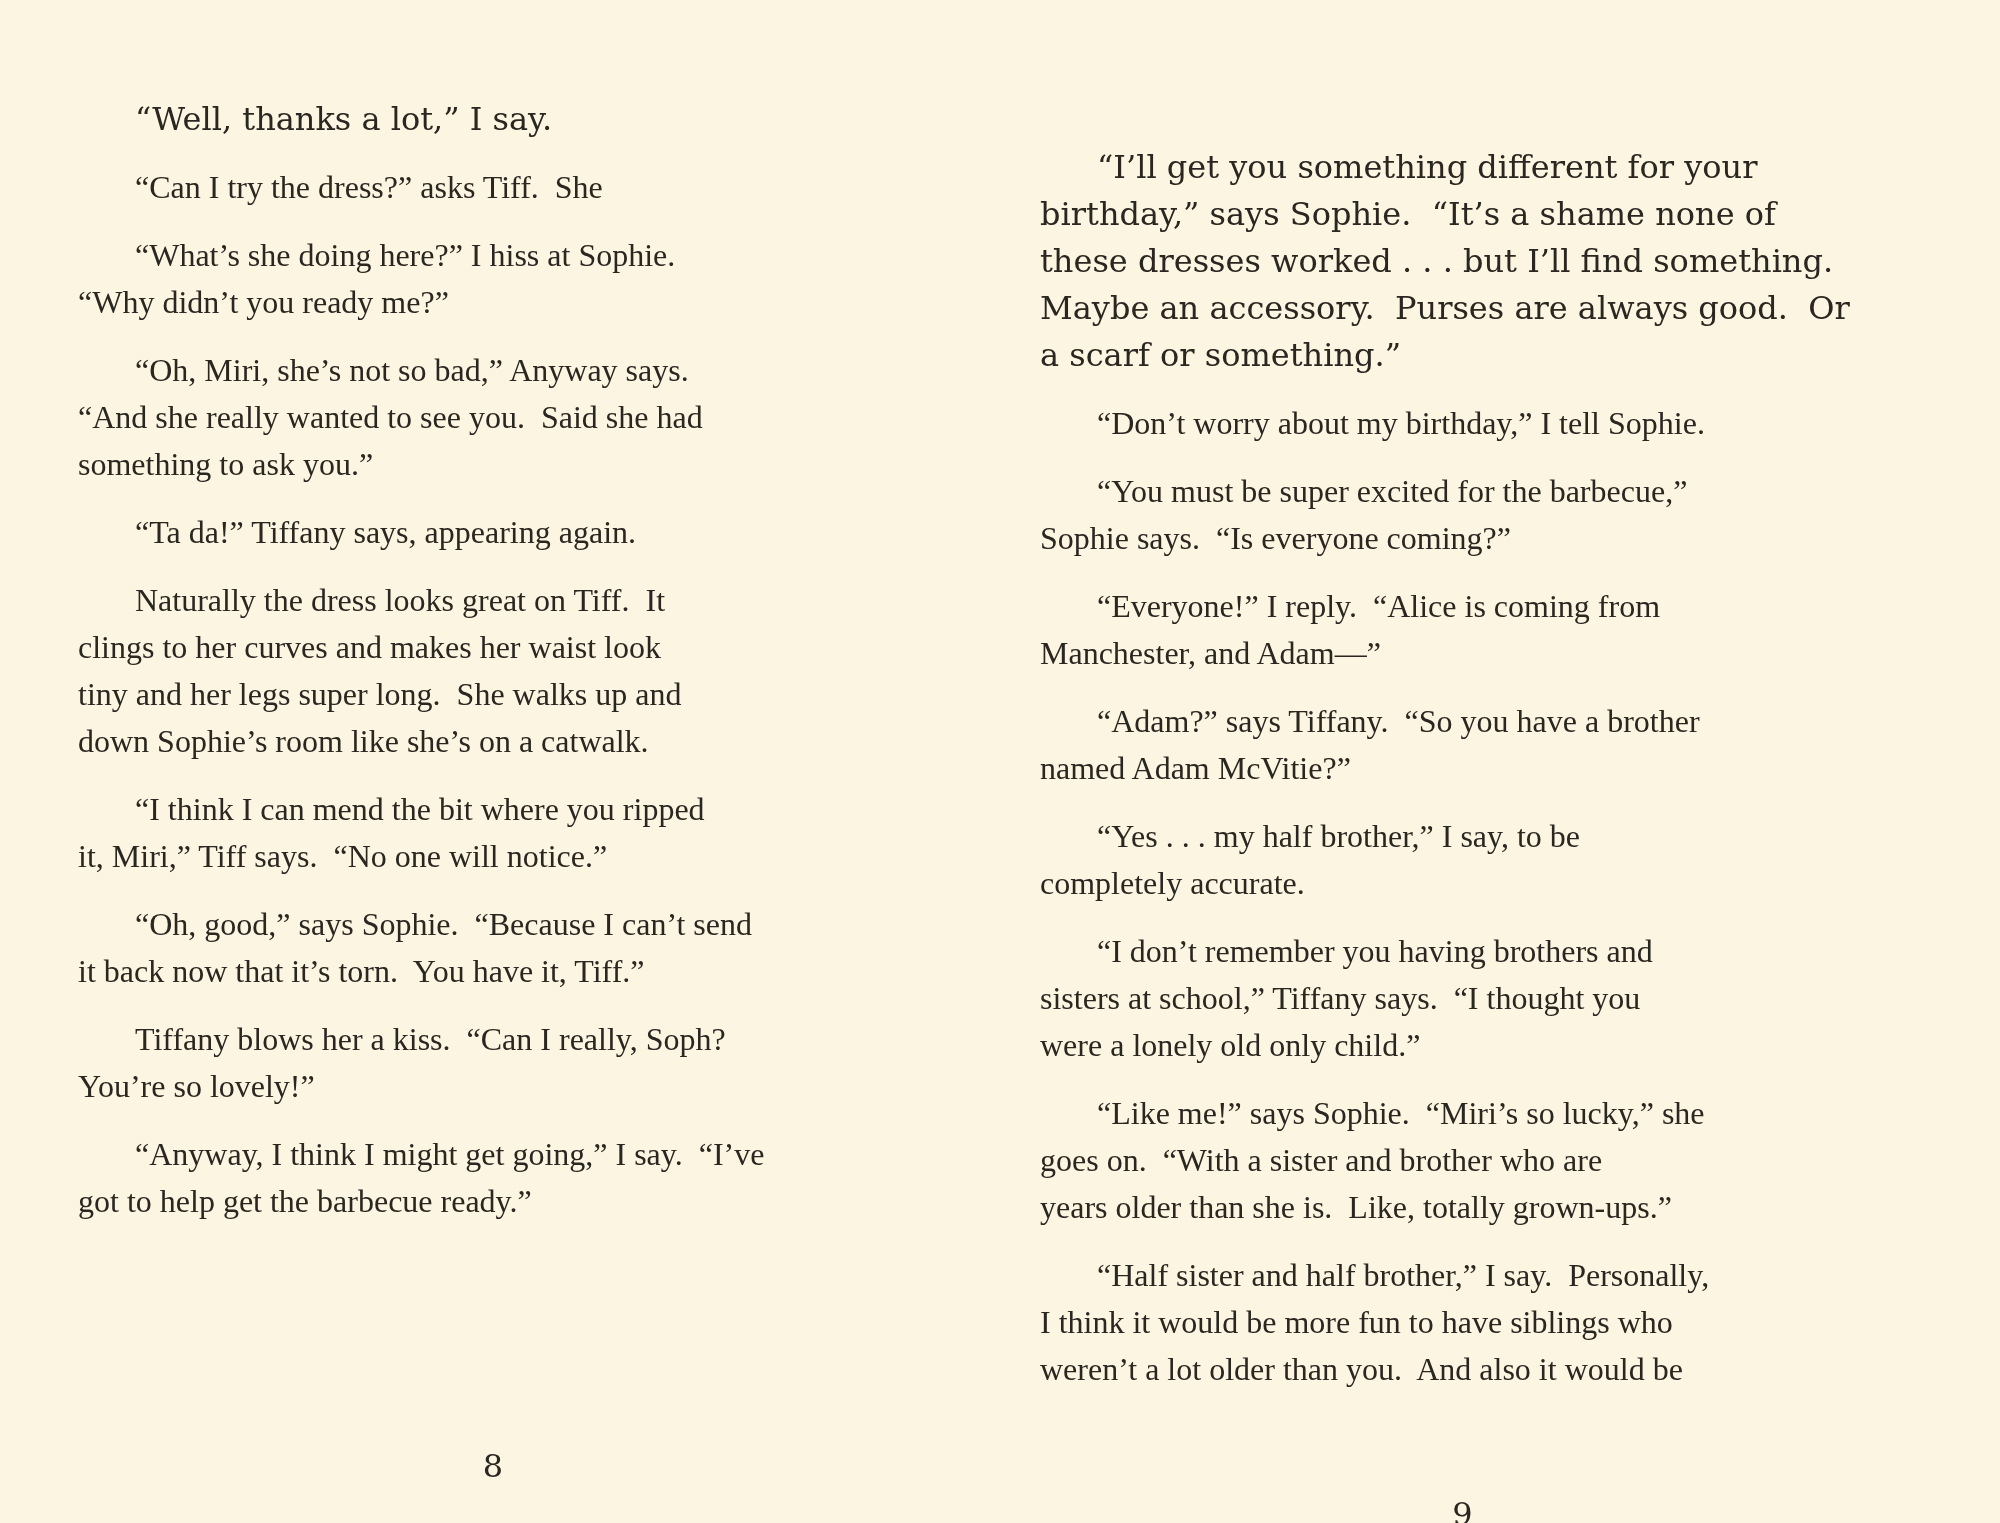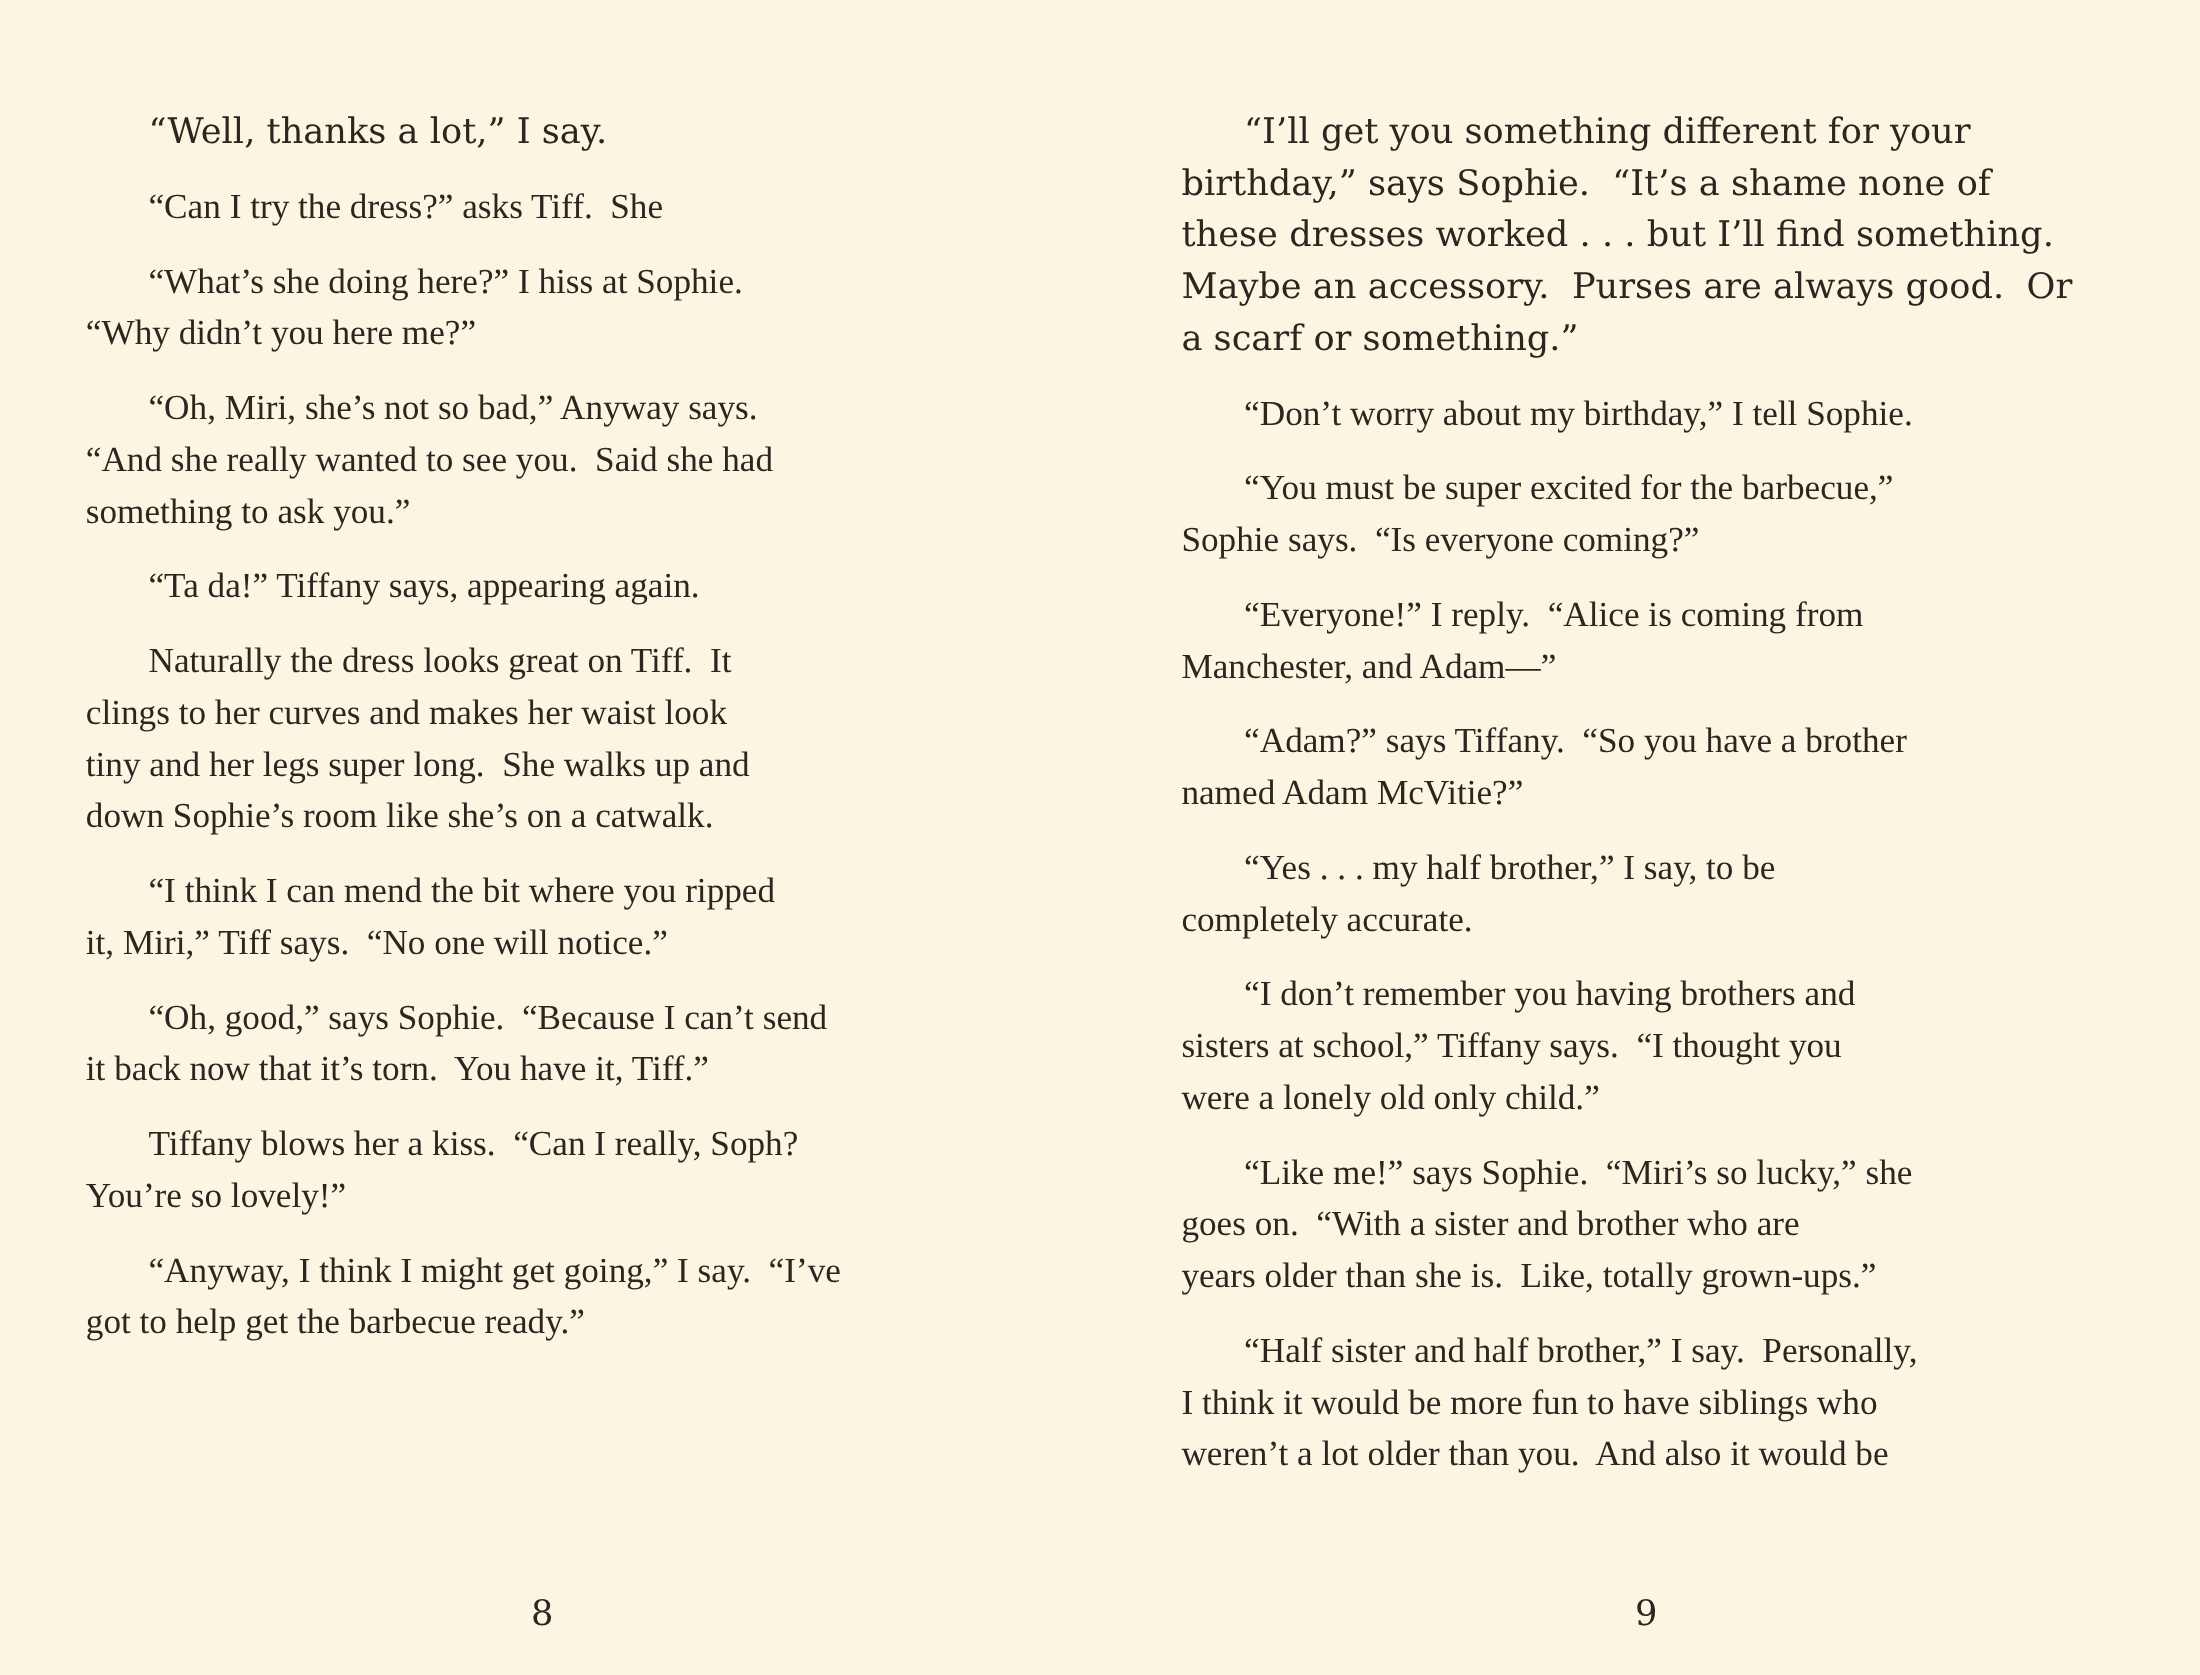--- a/index.html
+++ b/index.html
@@ -19,21 +19,21 @@
     position: absolute;
     inset: 0;
     border-radius: 30px;
   }
   .page {
     position: absolute;
     top: 96px;
     bottom: 0;
   }
   .page.left  { left: 78px;  width: 830px; }
-  .page.right { left: 1074px; width: 845px; }
+  .page.right { left: 1040px; width: 845px; margin-top: 48px; }
   .text-block { position: relative; }
   .paragraph + .paragraph { margin-top: 21px; font-family: Liberation Serif, serif; }
   .text-line {
     white-space: pre;
     font-size: 32px;
     line-height: 47px;
   }
   .text-line.first { text-indent: 57px; }
   .page-number {
     position: absolute;
@@ -53,21 +53,21 @@
   <section class="page left">
     <div class="text-block">
         <div class="paragraph">
           <div class="text-line first">“Well, thanks a lot,” I say.</div>
         </div>
         <div class="paragraph">
           <div class="text-line first">“Can I try the dress?” asks Tiff.  She</div>
         </div>
         <div class="paragraph">
           <div class="text-line first">“What’s she doing here?” I hiss at Sophie.</div>
-          <div class="text-line">“Why didn’t you here me?”</div>
+          <div class="text-line">“Why didn’t you ready me?”</div>
         </div>
         <div class="paragraph">
           <div class="text-line first">“Oh, Miri, she’s not so bad,” Anyway says.</div>
           <div class="text-line">“And she really wanted to see you.  Said she had</div>
           <div class="text-line">something to ask you.”</div>
         </div>
         <div class="paragraph">
           <div class="text-line first">“Ta da!” Tiffany says, appearing again.</div>
         </div>
         <div class="paragraph">

